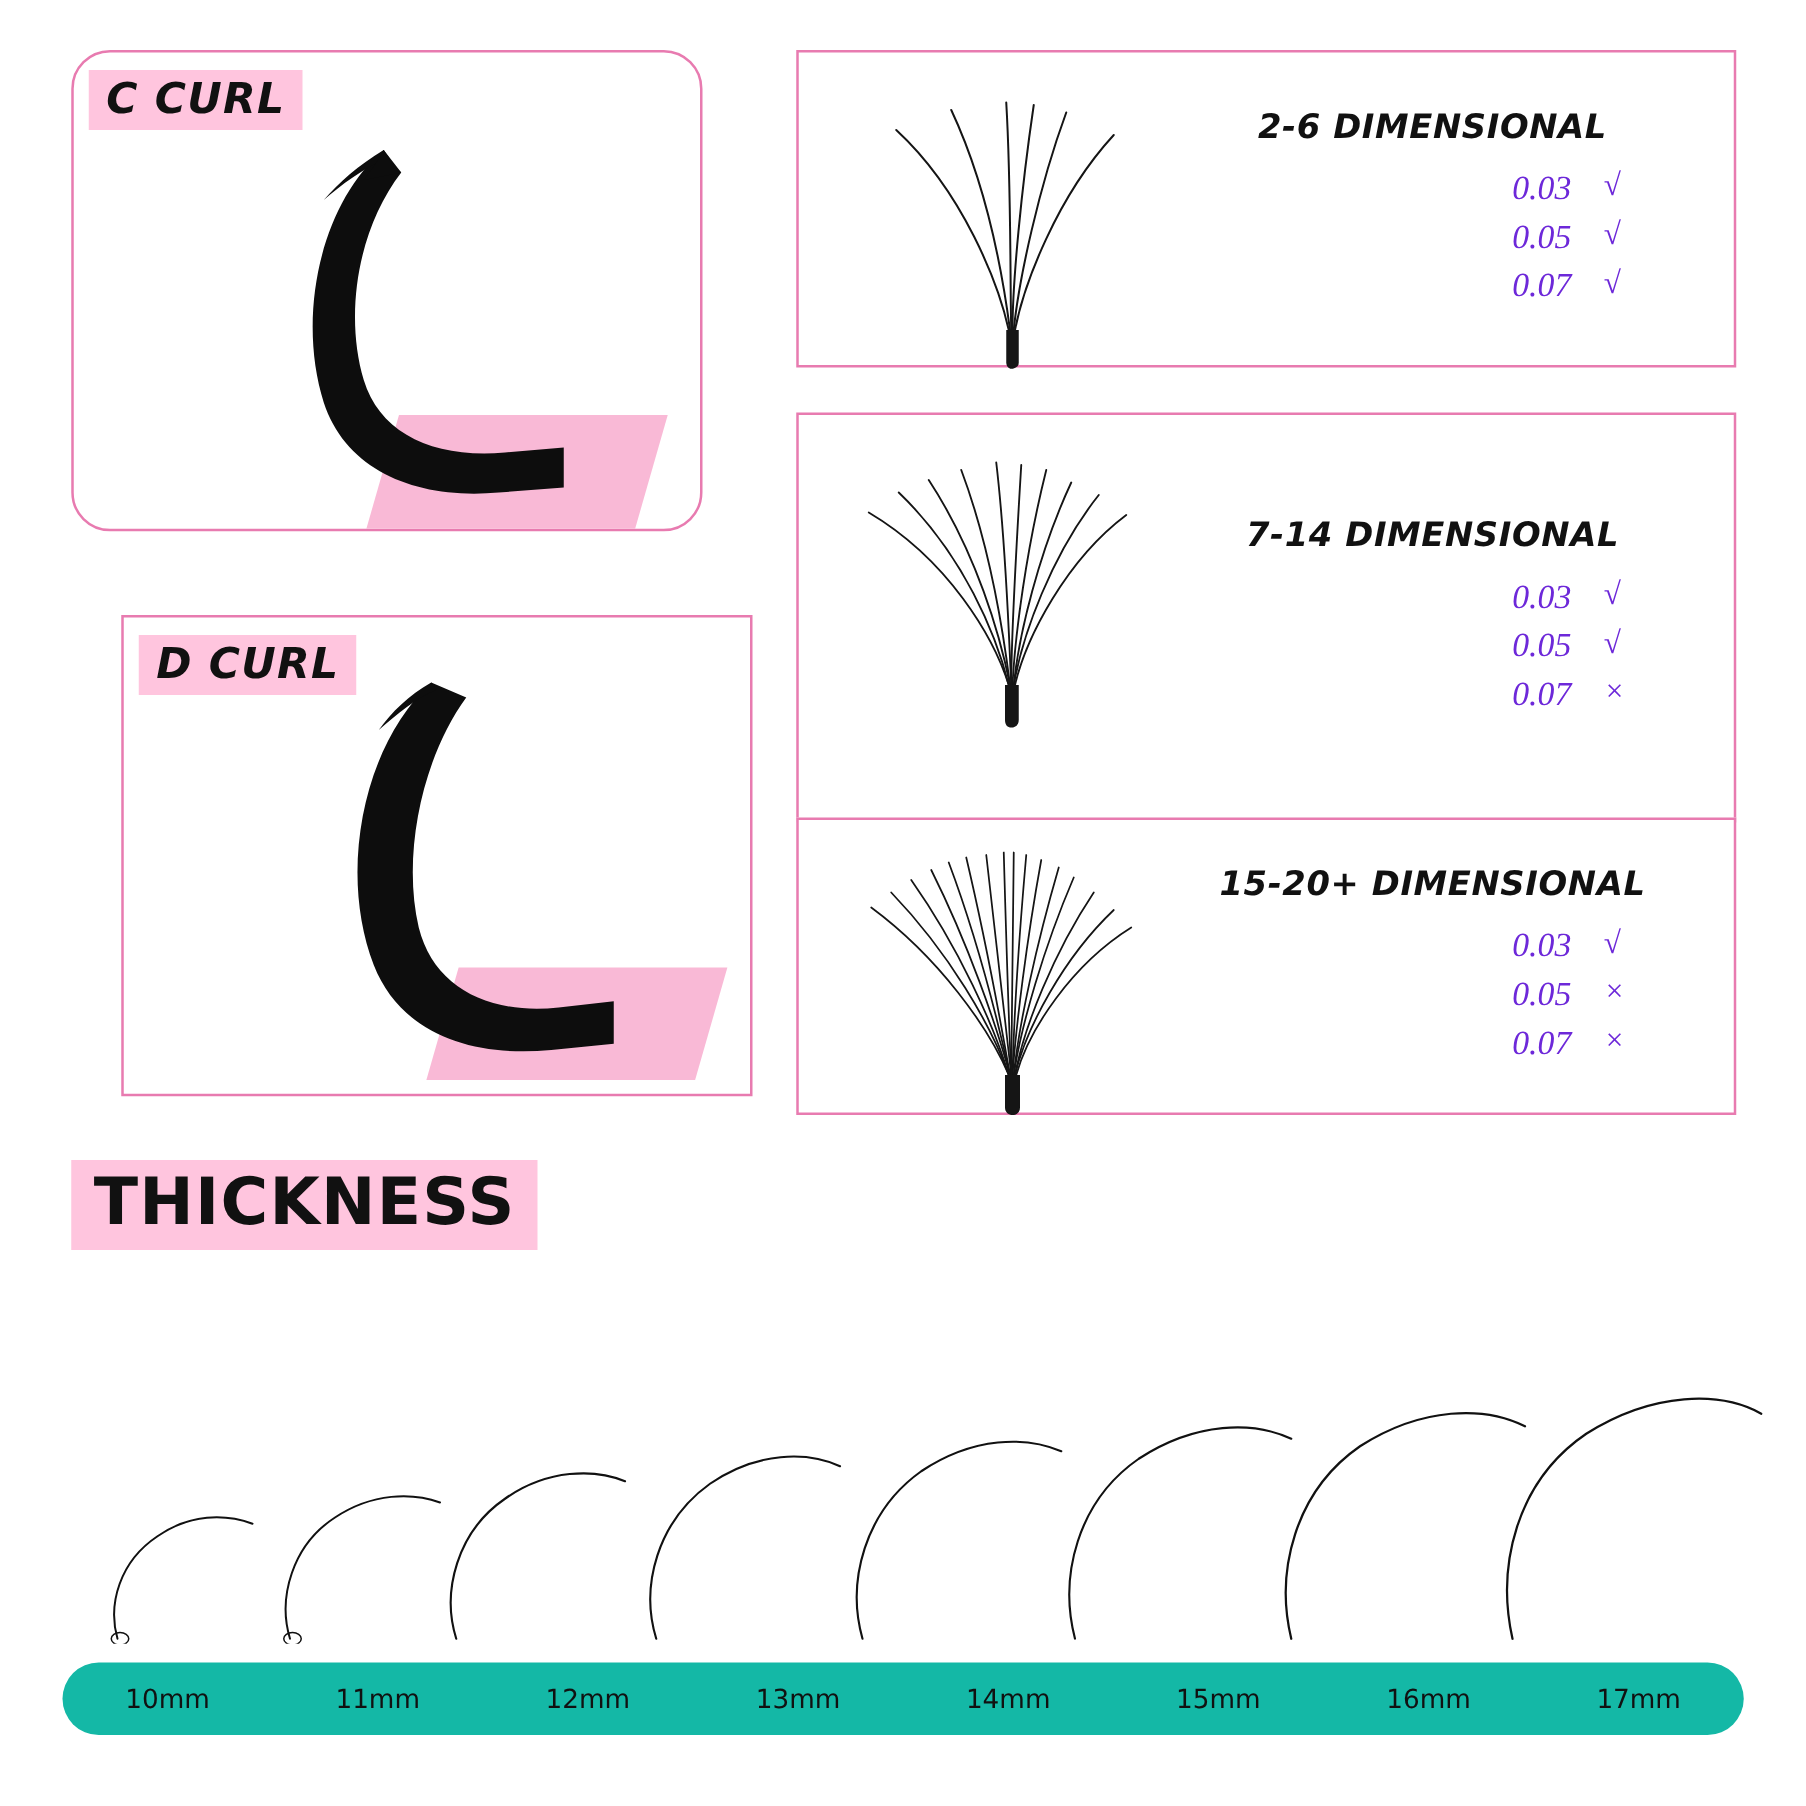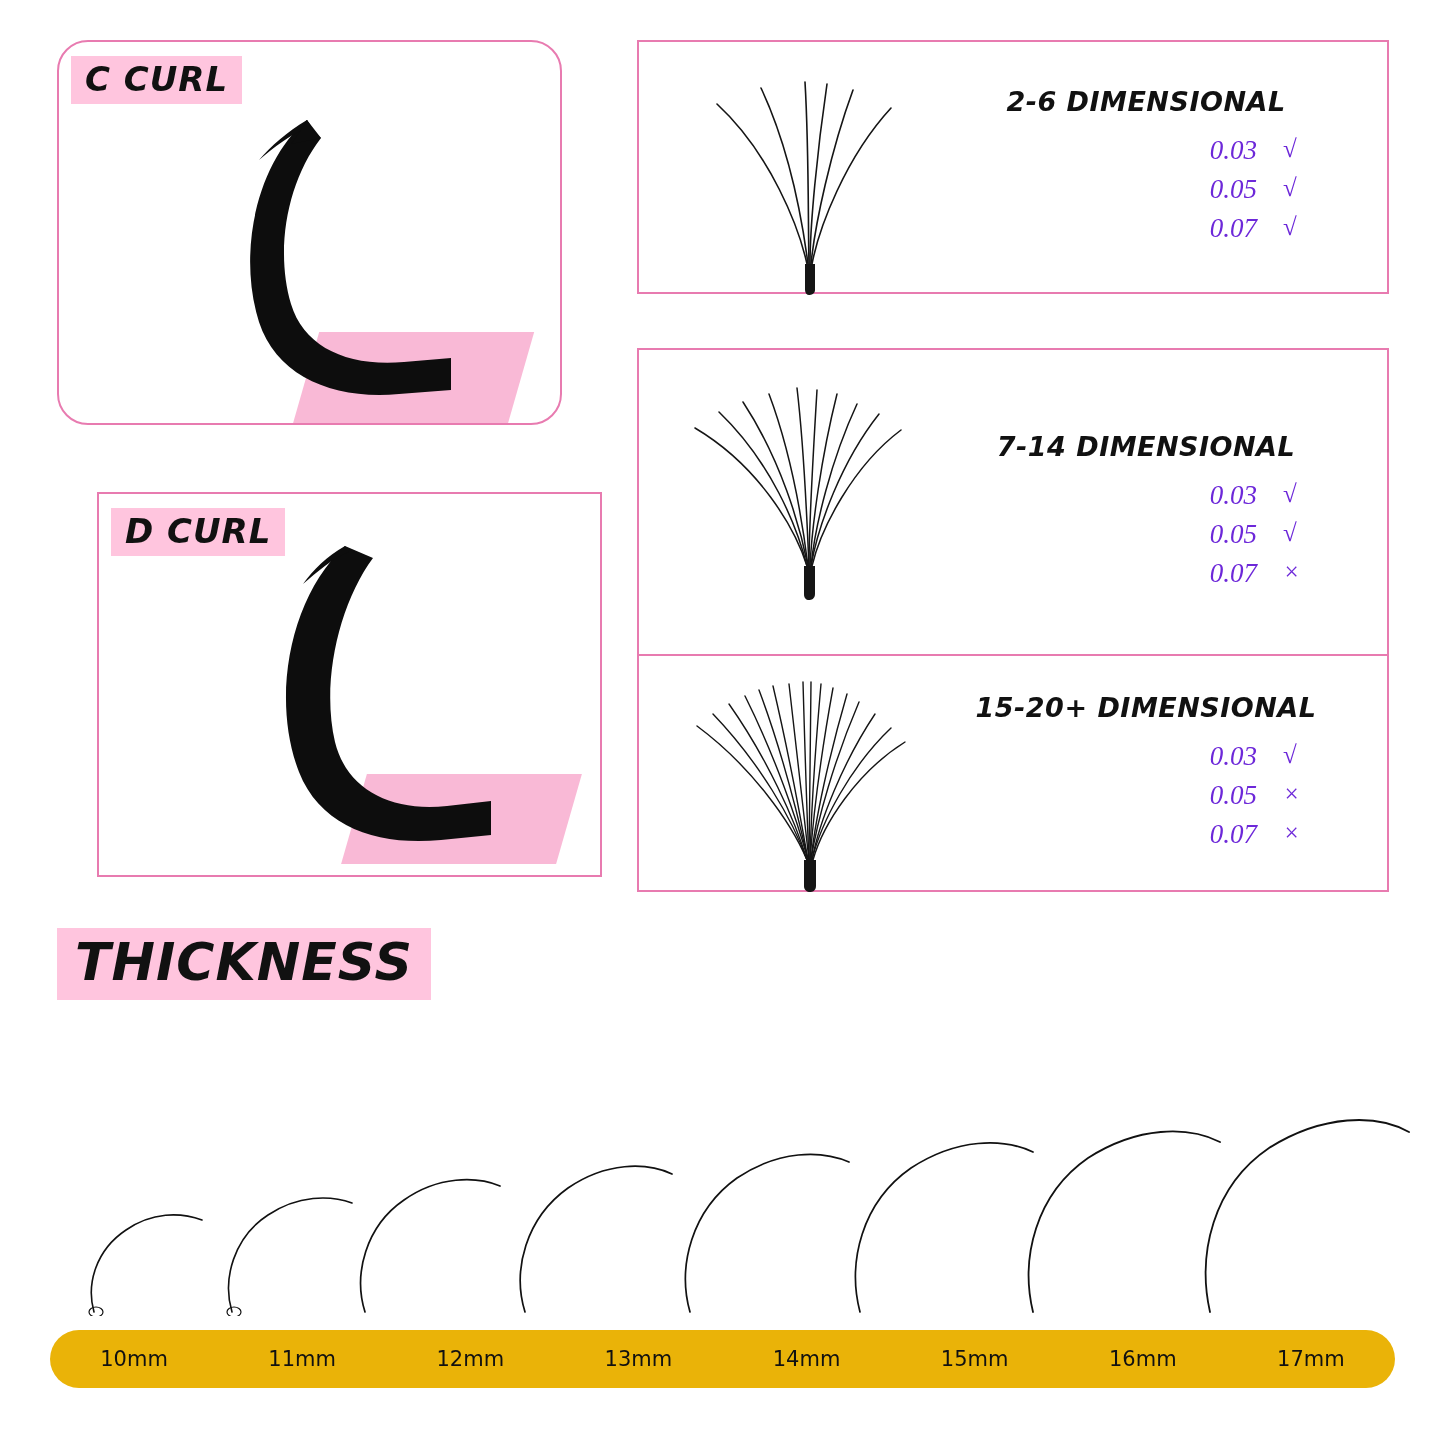--- a/index.html
+++ b/index.html
@@ -63,21 +63,21 @@
   #curl-d .pink-card {
     left: 255px;
     top: 280px;
     width: 215px;
     height: 90px;
     transform: skewX(-16deg);
   }
 
   
   #dim-0 { left: 637px; top: 40px;  width: 752px; height: 254px; }
-  #dim-1 { left: 637px; top: 348px; width: 752px; height: 328px; }
+  #dim-1 { left: 637px; top: 330px; width: 752px; height: 328px; }
   #dim-2 { left: 637px; top: 654px; width: 752px; height: 238px; }
 
   .dim-inner {
     display: flex;
     align-items: center;
     height: 100%;
     font-style: italic;
   }
   .fan-art {
     width: 300px;
@@ -110,21 +110,20 @@
   .spec-mark { width: 70px; text-align: left; padding-left: 26px; font-size: 25px; }
 
   
   #thickness-label {
     position: absolute;
     left: 57px;
     top: 928px;
     background: #ffc5de;
     padding: 8px 18px 12px 18px;
     font-family: "DejaVu Sans", sans-serif;
-    font-style: italic;
     font-weight: bold;
     font-size: 52px;
     letter-spacing: 1px;
     color: #111111;
     line-height: 1;
   }
 
   #lash-row {
     position: absolute;
     left: 52px;
@@ -136,21 +135,21 @@
     position: absolute;
     bottom: 0;
   }
 
   #size-bar {
     position: absolute;
     left: 50px;
     top: 1330px;
     width: 1345px;
     height: 58px;
-    background: #eab308;
+    background: #14b8a6;
     border-radius: 29px;
     display: flex;
     align-items: center;
   }
   .size-item {
     flex: 1;
     text-align: center;
     font-family: "DejaVu Sans", sans-serif;
     font-size: 21px;
     color: #111111;

